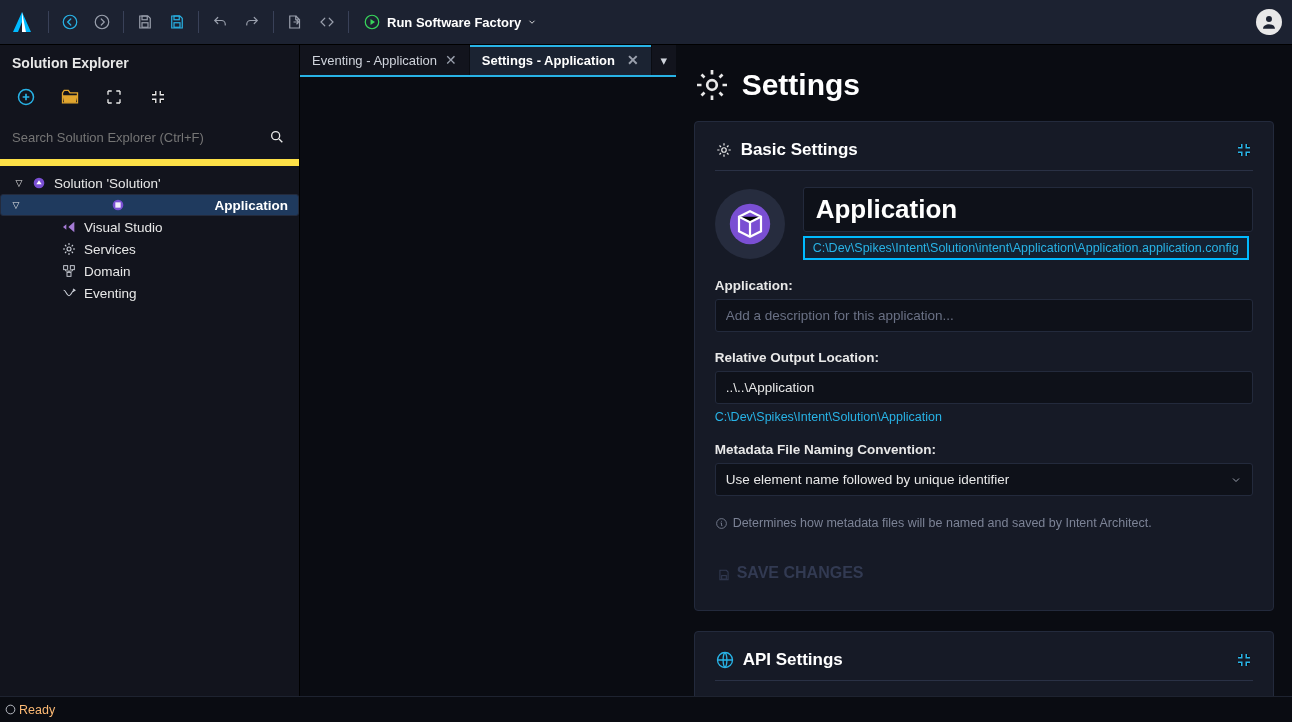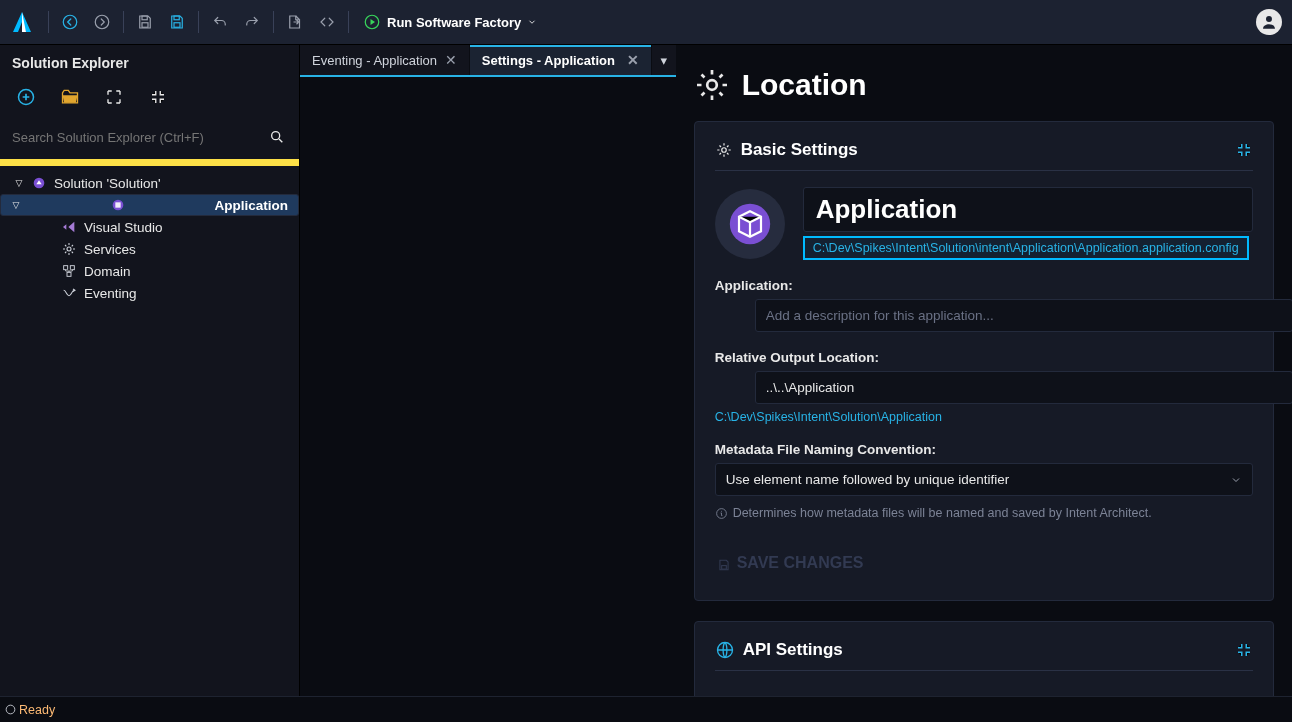--- a/index.html
+++ b/index.html
@@ -63,25 +63,25 @@
 .card-head .collapse { margin-left:auto; color:#28b3e6; cursor:pointer; font-size:16px; font-weight:700; letter-spacing:-2px; }
 
 .app-row { display:flex; align-items:center; gap:18px; margin-bottom:6px; }
 .app-badge { width:70px; height:70px; border-radius:50%; background:#262c3e; display:flex; align-items:center; justify-content:center; flex-shrink:0; }
 .app-col { flex:1; min-width:0; }
 .app-name { background:#0e1119; border:1px solid #232a3c; padding:6px 12px; font-size:26px; font-weight:700; color:#fff; border-radius:3px; }
 .app-path { display:inline-block; margin-top:4px; color:#28b3e6; font-size:12.5px; border:2px solid #00baff; padding:3px 8px; background:rgba(0,186,255,0.05); }
 
 .field { margin-top:18px; }
 .field-label { font-size:13.5px; font-weight:700; color:#e8e8e8; margin-bottom:6px; }
-.txt { width:100%; background:#0e1119; border:1px solid #232a3c; border-radius:3px; padding:8px 10px; color:#e8e8e8; font-size:13.5px; outline:none;margin-left:40px; }
+.txt { width:100%; background:#0e1119; border:1px solid #232a3c; border-radius:3px; padding:8px 10px; color:#e8e8e8; font-size:13.5px; outline:none; }
 .txt::placeholder { color:#6a7185; }
 .sel { width:100%; background:#0e1119; border:1px solid #232a3c; border-radius:3px; padding:8px 10px; color:#e8e8e8; font-size:13.5px; display:flex; align-items:center; justify-content:space-between; cursor:pointer; }
 .hint-link { color:#28b3e6; font-size:12.5px; margin-top:6px; display:block; }
-.hint-muted { color:#7c8396; font-size:12.5px; margin-top:10px; display:flex; align-items:center; gap:5px; }
+.hint-muted { color:#7c8396; font-size:12.5px; margin-top:20px; display:flex; align-items:center; gap:5px; }
 
 .save-btn { margin-top:28px; display:inline-flex; align-items:flex-end; gap:6px; background:transparent; border:none; color:#323a52; font-size:16px; font-weight:700; padding:6px 2px; cursor:not-allowed; }
 
 
 .status { height: 26px; background: #0a0c12; border-top:1px solid #1e2330; display:flex; align-items:center; padding:0 4px; gap:2px; font-size:12.5px; color:#fdba74; }
 
 svg { display:block; }
 .ico-stroke { stroke:#9aa0ad; stroke-width:1.6; fill:none; }
 </style>
 </head>
@@ -280,21 +280,21 @@
       </div>
 
       <div class="content">
         <div class="page-title-row">
           <span class="gear-lg">
             <svg width="36" height="36" viewBox="0 0 24 24">
                 <circle cx="12" cy="12" r="3.2" stroke="#e8e8e8" stroke-width="1.8" fill="none"></circle>
                 <path d="M12 2v3M12 19v3M2 12h3M19 12h3M5 5l2 2M17 17l2 2M5 19l2-2M17 7l2-2" stroke="#e8e8e8" stroke-width="1.8"></path>
               </svg>
           </span>
-          <div class="page-title">Location</div>
+          <div class="page-title">Settings</div>
         </div>
 
         <div class="card">
           <div class="card-head">
             <span>
                 <svg width="18" height="18" viewBox="0 0 24 24">
                   <circle cx="12" cy="12" r="3" stroke="#e8e8e8" stroke-width="1.6" fill="none"></circle>
                   <path d="M12 3v3M12 18v3M3 12h3M18 12h3M6 6l2 2M16 16l2 2M6 18l2-2M16 8l2-2" stroke="#e8e8e8" stroke-width="1.6"></path>
                 </svg>
               </span>

